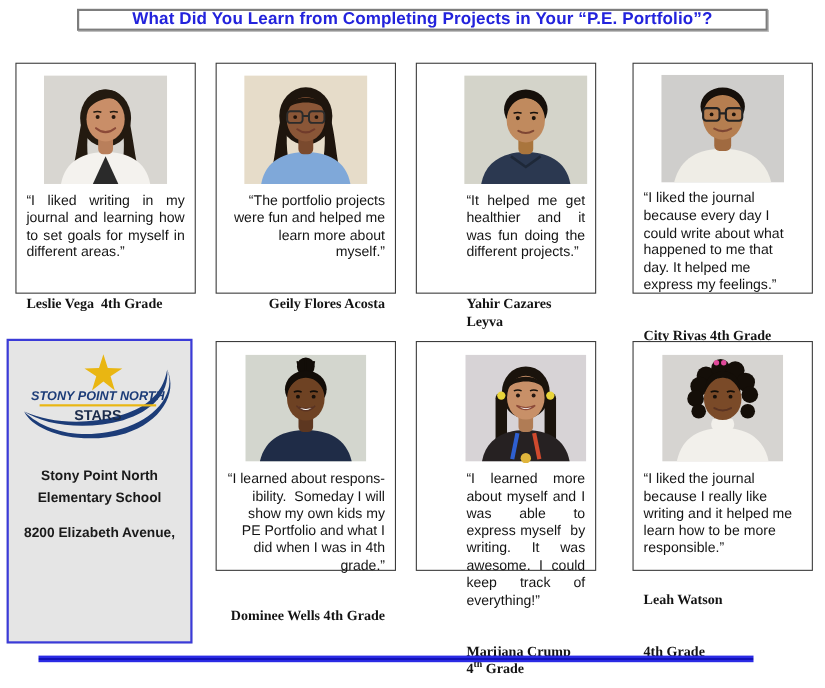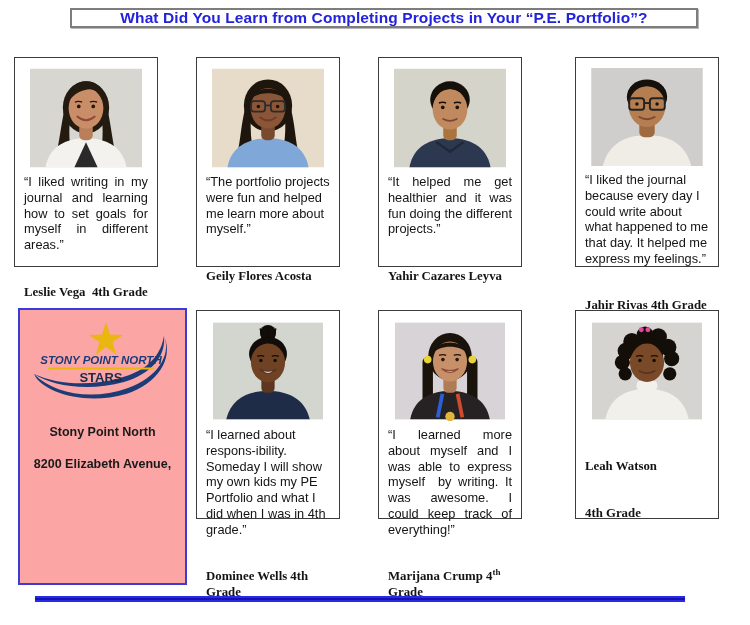--- a/index.html
+++ b/index.html
@@ -9,40 +9,40 @@
   }
   .title-box {
     position:absolute; left:70px; top:8px; width:628px; height:20px;
     box-sizing:border-box; border:2px solid #7d7d7d; background:#ffffff;
     display:flex; align-items:center; justify-content:center;
     box-shadow:1px 1px 0 #b9b9b9;
   }
   .title-text { color:var(--title-blue); font-weight:bold; font-size:15.5px; letter-spacing:0.1px; }
 
   .card {
-    position:absolute; width:144px; box-sizing:border-box;
+    position:absolute; width:164px; box-sizing:border-box;
     border:1px solid #3c3c3c; background:#ffffff;
   }
   .row1 { top:57px; height:210px; }
   .row2 { top:310px; height:209px; }
-  .c1 { left:14px; } .c2 { left:196px; } .c3 { left:378px; } .c4 { left:560px;margin-left:15px; }
+  .c1 { left:14px; } .c2 { left:196px;text-align:right; } .c3 { left:378px;padding-left:36px; } .c4 { left:560px;margin-left:15px; }
 
   .photo { display:block; margin:10px auto 6px auto; }
   .quote, .name {
     margin:0 9px; font-size:12.8px; line-height:15.8px; color:#141414;
     white-space:pre-wrap;
   }
   .justify .quote { text-align:justify; }
   .name { font-weight:bold; }
   .name > span { display:block;font-family:Liberation Serif, serif; }
   sup { font-size:9px; line-height:0; }
 
   .school-card {
-    position:absolute; left:18px; top:308px; width:169px; height:277px;
-    box-sizing:border-box; border:2px solid var(--school-border); background:#fca5a5;
+    position:absolute; left:6px; top:308px; width:169px; height:277px;
+    box-sizing:border-box; border:2px solid var(--school-border); background:#e5e5e5;
     text-align:center;
   }
   .logo { display:block; margin:10px auto 0 auto; }
   .school-text { margin-top:14px; font-weight:bold; font-size:12.5px; color:#1a1a1a; }
   .school-line { line-height:20px; }
   .school-addr { margin-top:14px; line-height:16px; }
 
   .divider {
     position:absolute; left:35px; top:596px; width:650px; height:6px;
     background:linear-gradient(to bottom, var(--divider-blue) 0 2px, #1111b8 2px 4px, var(--divider-blue) 4px 6px);
@@ -135,36 +135,37 @@
     <path d="M38,34 C38,18 47,13 58,13 C69,13 78,18 78,34 C73,22 64,19 58,19 C52,19 43,22 38,34 Z" fill="#16100B"></path>
     <rect x="39.5" y="31.5" width="15.5" height="12" rx="3" fill="none" stroke="#222222" stroke-width="2"></rect>
     <rect x="61" y="31.5" width="15.5" height="12" rx="3" fill="none" stroke="#222222" stroke-width="2"></rect>
     <path d="M55,36.5 L61,36.5" stroke="#222222" stroke-width="2"></path>
     <circle cx="47.5" cy="37.5" r="1.8" fill="#1C130B"></circle>
     <circle cx="68.5" cy="37.5" r="1.8" fill="#1C130B"></circle>
     <path d="M50,51 Q58,55.5 66,51" stroke="#7E4633" stroke-width="2" fill="none" stroke-linecap="round"></path>
   </svg>
   <p class="quote">“I liked the journal because every day I could write about what happened to me that day. It helped me express my feelings.”</p>
   <p class="name">
-    <span>Jahir Rivas 4th Grade</span>
+    <span>City Rivas 4th Grade</span>
     <span></span>
   </p>
 </div>
 
 <div class="school-card">
   <svg class="logo" width="150" height="88" viewBox="0 0 150 88">
     <path style="fill:var(--logo-navy)" d="M136,16 C144,36 128,58 100,68 C64,81 26,74 6,54 C14,72 56,86 98,74 C130,64 146,38 136,16 Z"></path>
     <path style="fill:var(--logo-navy)" d="M6,54 C24,66 60,72 96,62 C122,54 138,38 136,16 C132,40 114,52 92,58 C60,67 28,64 6,54 Z"></path>
     <polygon style="fill:var(--logo-gold)" points="78,2 82,14.5 95.2,15.1 84.5,22.1 88.4,34.9 78,26.8 67.6,34.9 71.5,22.1 60.8,15.1 74,14.5"></polygon>
     <text x="73" y="44" text-anchor="middle" font-size="11.5" font-weight="bold" font-style="italic" style="fill:var(--logo-navy)">STONY POINT NORTH</text>
     <rect x="20" y="47.5" width="106" height="2" style="fill:var(--logo-gold)"></rect>
     <text x="73" y="62" text-anchor="middle" font-size="13" font-weight="bold" fill="#1B2B4A">STARS</text>
   </svg>
   <div class="school-text">
     <div class="school-line">Stony Point North</div>
+    <div class="school-line">Elementary School</div>
     <div class="school-addr">8200 Elizabeth Avenue,</div>
   </div>
 </div>
 
 <div class="card row2 c2">
   <svg class="photo" width="110" height="100" viewBox="0 0 116 102">
     <rect width="116" height="102" fill="#D3D6CE"></rect>
     <circle cx="58" cy="11" r="8.5" fill="#120D08"></circle>
     <path d="M52,16 L50,6 M58,17 L58,4 M64,16 L66,6" stroke="#120D08" stroke-width="2" fill="none"></path>
     <ellipse cx="58" cy="33" rx="20" ry="18" fill="#120D08"></ellipse>
@@ -232,19 +233,20 @@
     <rect x="50" y="54" width="16" height="16" rx="5" fill="#66401F"></rect>
     <rect x="47" y="60" width="22" height="13" rx="6" fill="#F2F0EB"></rect>
     <ellipse cx="58" cy="42" rx="18" ry="20.5" fill="#7A4A28"></ellipse>
     <path d="M41,36 C41,21 49,16 58,16 C67,16 75,21 75,36 C70,25 64,22 58,22 C52,22 46,25 41,36 Z" fill="#140E08"></path>
     <path d="M46.5,35.5 Q50.5,34 54,35.5" stroke="#140E08" stroke-width="1.5" fill="none"></path>
     <path d="M62,35.5 Q65.5,34 69.5,35.5" stroke="#140E08" stroke-width="1.5" fill="none"></path>
     <circle cx="50.5" cy="40" r="1.9" fill="#17100A"></circle>
     <circle cx="65.5" cy="40" r="1.9" fill="#17100A"></circle>
     <path d="M50,51 Q58,55.5 66,51" stroke="#5A3322" stroke-width="2" fill="none" stroke-linecap="round"></path>
   </svg>
+  <p class="quote">“I liked the journal because I really like writing and it helped me learn how to be more responsible.”</p>
   <p class="name">
     <span>Leah Watson</span>
     <span>4th Grade</span>
   </p>
 </div>
 
 <div class="divider"></div>
 
 </body></html>

